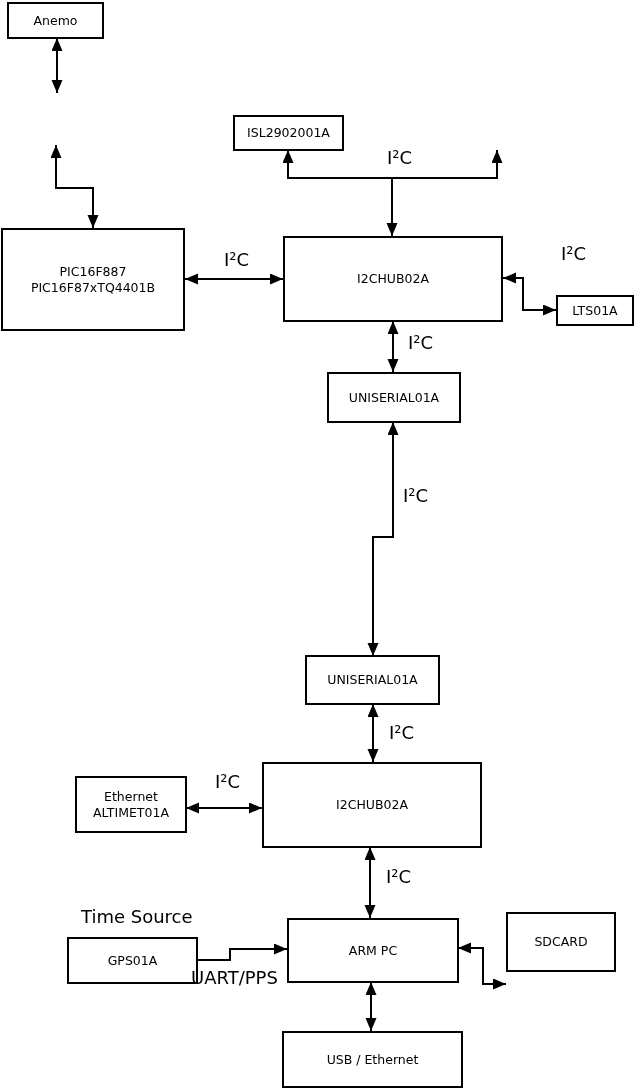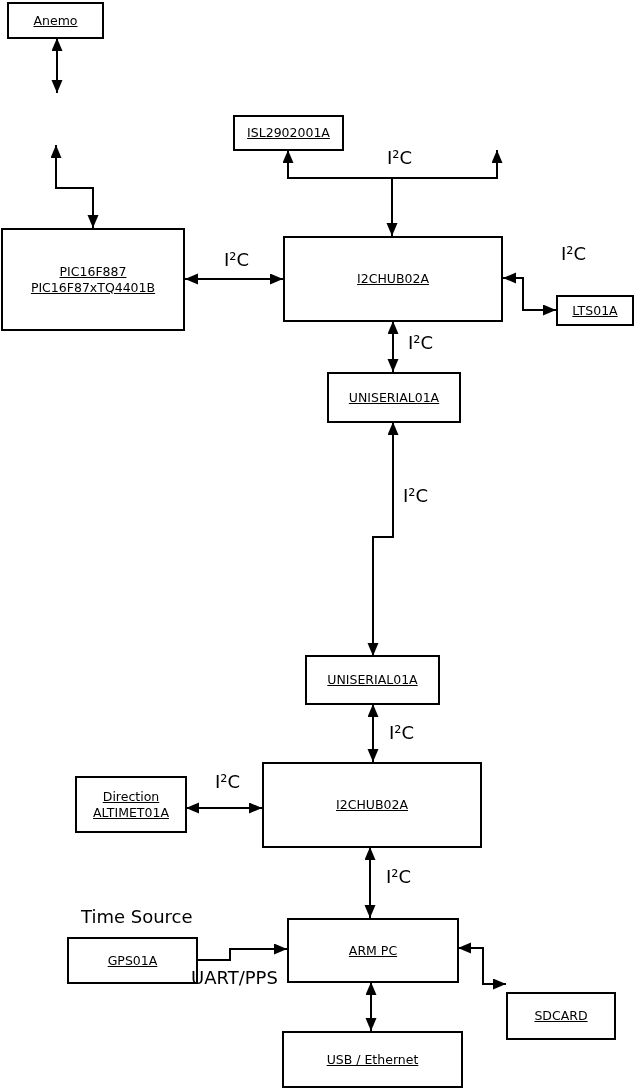--- a/index.html
+++ b/index.html
@@ -22,21 +22,20 @@
     border: 2px solid #000000;
     background: #ffffff;
     display: flex;
     flex-direction: column;
     align-items: center;
     justify-content: center;
     text-align: center;
     font-size: 12.5px;
     line-height: 16px;
     white-space: nowrap;
-    text-decoration: underline;
   }
   .elabel {
     position: absolute;
     font-size: 18px;
     line-height: 15px;
     white-space: nowrap;
   }
 </style>
 </head>
 <body>
@@ -92,37 +91,37 @@
 
   <div class="box" style="left:327px;top:372px;width:134px;height:51px">
     <span>UNISERIAL01A</span>
   </div>
 
   <div class="box" style="left:305px;top:655px;width:135px;height:50px">
     <span>UNISERIAL01A</span>
   </div>
 
   <div class="box" style="left:75px;top:776px;width:112px;height:57px">
-    <span>Direction</span>
+    <span>Ethernet</span>
     <span>ALTIMET01A</span>
   </div>
 
   <div class="box" style="left:262px;top:762px;width:220px;height:86px">
     <span>I2CHUB02A</span>
   </div>
 
   <div class="box" style="left:67px;top:937px;width:131px;height:47px">
     <span>GPS01A</span>
   </div>
 
   <div class="box" style="left:287px;top:918px;width:172px;height:65px">
     <span>ARM PC</span>
   </div>
 
-  <div class="box" style="left:506px;top:992px;width:110px;height:48px">
+  <div class="box" style="left:506px;top:912px;width:110px;height:60px">
     <span>SDCARD</span>
   </div>
 
   <div class="box" style="left:282px;top:1031px;width:181px;height:57px">
     <span>USB / Ethernet</span>
   </div>
 
   <div class="elabel" style="left:224px;top:252px">I²C</div>
   <div class="elabel" style="left:387px;top:150px">I²C</div>
   <div class="elabel" style="left:561px;top:246px">I²C</div>

